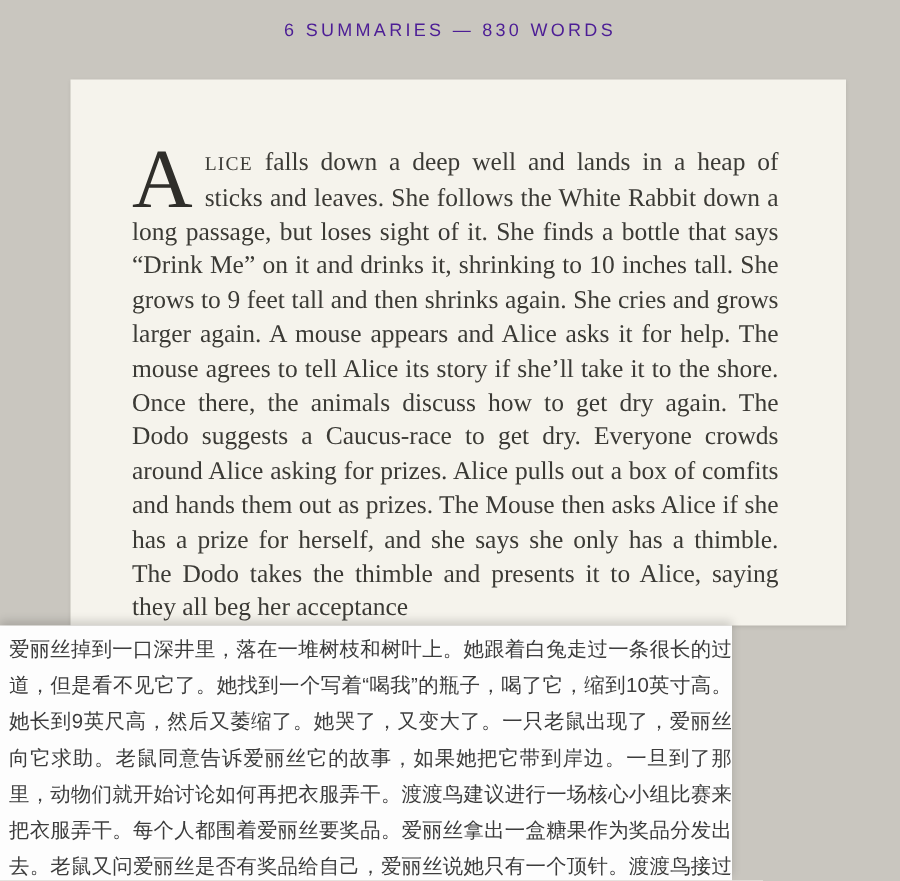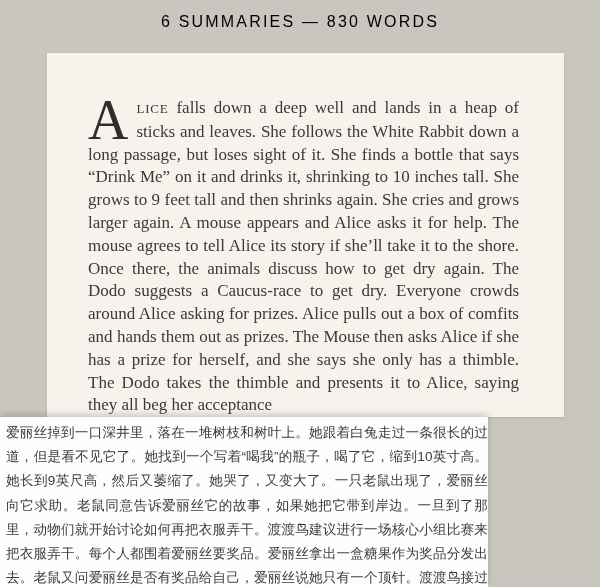--- a/index.html
+++ b/index.html
@@ -10,23 +10,23 @@
     width: 600px;
     height: 587px;
     background: #c9c6bf;
     overflow: hidden;
     position: relative;
     font-family: "Liberation Sans", sans-serif;
   }
   .summary-header {
     text-align: center;
     padding-top: 13px;
-    font-size: 16px;
+    font-size: 12px;
     letter-spacing: 2.2px;
-    color: #000000;
+    color: #4c1d95;
     font-family: "Liberation Sans", sans-serif;
   }
   .summary-card {
     position: absolute;
     left: 47px;
     top: 53px;
     width: 517px;
     height: 364px;
     background: #f5f3ec;
     box-sizing: border-box;

